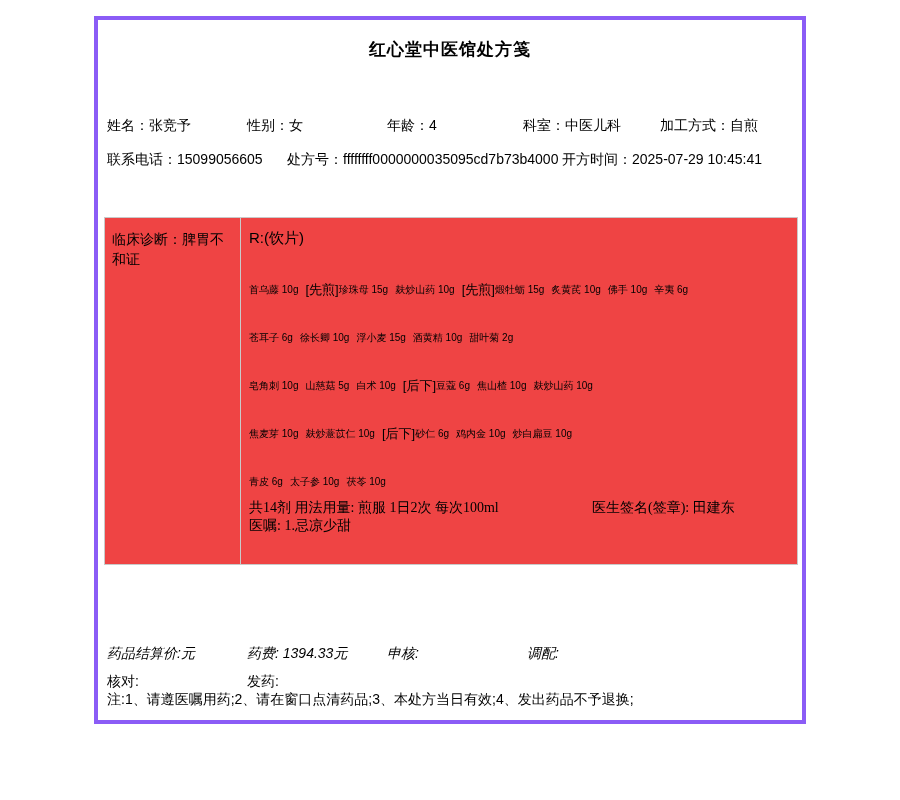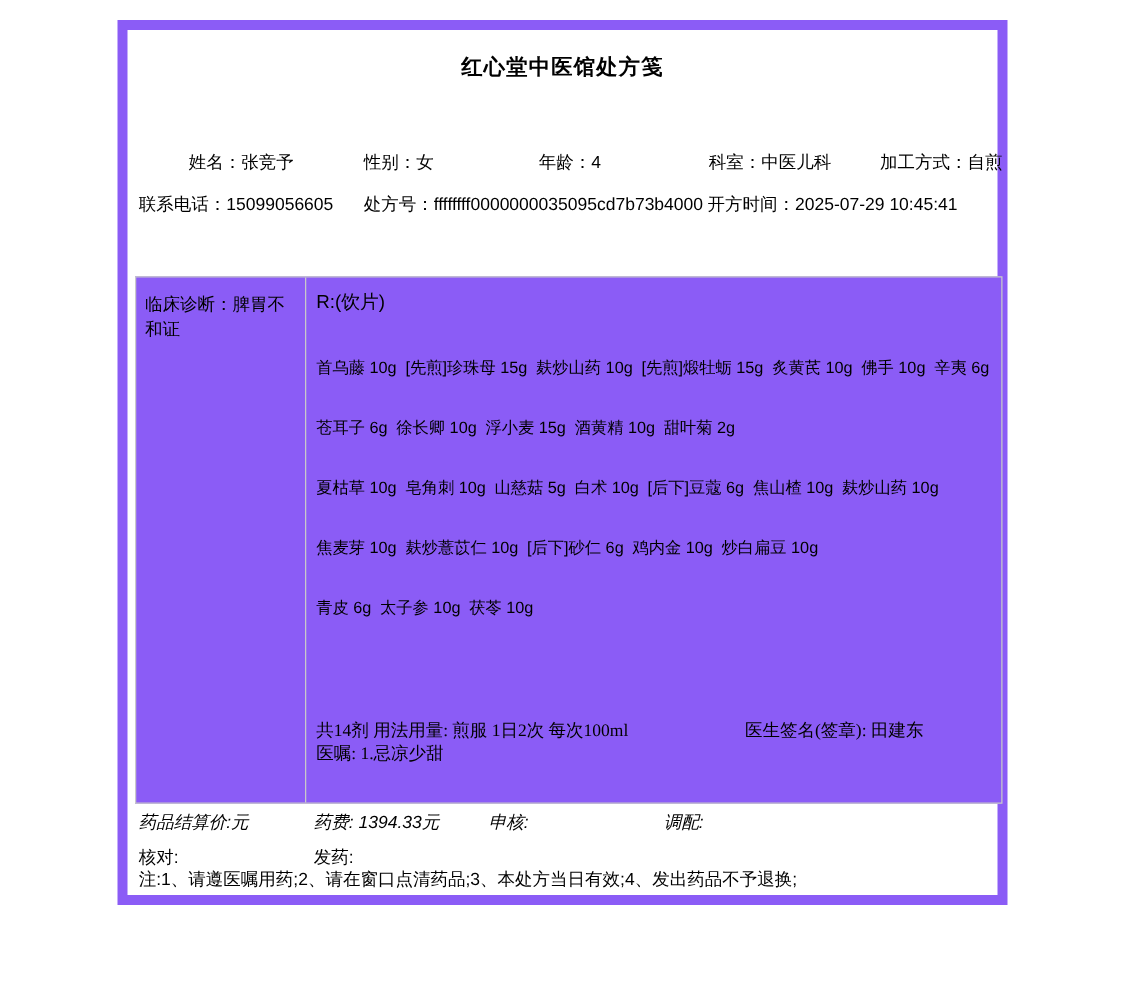--- a/index.html
+++ b/index.html
@@ -3,45 +3,45 @@
 <meta charset="utf-8">
 <style>
   html,body{margin:0;padding:0;}
   body{
     width:900px;height:800px;background:#ffffff;color:#000;
     font-family:"Liberation Sans","DejaVu Sans",sans-serif;
     position:relative;overflow:hidden;
   }
   .sheet{
     position:absolute;left:94px;top:16px;width:712px;height:708px;
-    border:8px solid #8b5cf6;box-sizing:border-box;background:#fff;
+    border:4px solid #8b5cf6;box-sizing:border-box;background:#fff;
   }
   .title{
     position:absolute;top:18px;left:0;width:100%;text-align:center;
     font-size:17px;font-weight:bold;letter-spacing:1px;
   }
   .abs-row{position:absolute;left:9px;right:9px;height:20px;font-size:14px;}
   .fld{position:absolute;top:0;white-space:nowrap;}
-  #info1{top:97px;margin-left:40px;}
+  #info1{top:97px;}
   #info2{top:131px;}
   .rx-box{
-    position:absolute;left:6px;top:197px;width:694px;height:422px;
-    border:1px solid #c9c9c9;box-sizing:border-box;display:flex;background:#8b5cf6;
+    position:absolute;left:6px;top:197px;width:694px;height:348px;
+    border:1px solid #c9c9c9;box-sizing:border-box;display:flex;background:#ef4444;
   }
   .rx-left{
     width:136px;box-sizing:border-box;border-right:1px solid #c9c9c9;
     padding:11px 7px;font-size:14px;line-height:20px;
   }
   .rx-right{flex:1;position:relative;padding:10px 8px;box-sizing:border-box;}
   .rx-header{font-size:15px;line-height:20px;}
   .herb-rows{margin-top:6px;}
   .herb-row{display:flex;align-items:flex-end;gap:7px;height:48px;white-space:nowrap;}
   .herb{display:flex;flex-direction:row;align-items:center;}
   .herb-label{font-size:13px;line-height:22px;height:22px;white-space:nowrap;}
-  .herb-name{font-size:13px;line-height:24px;white-space:nowrap;}
+  .herb-name{font-size:10px;line-height:24px;white-space:nowrap;}
   .rx-bottom{position:absolute;left:8px;right:8px;bottom:29px;font-size:14px;line-height:18px;font-family:Liberation Serif, serif;}
   .rx-summary-row{position:relative;}
   .doctor-sign{position:absolute;left:343px;top:0;white-space:nowrap;}
   #footer1{top:625px;font-style:italic;}
   #footer2{top:653px;}
   .note-row{position:absolute;left:9px;top:671px;font-size:14px;white-space:nowrap;}
 </style>
 </head>
 <body>
 
@@ -118,24 +118,20 @@
               <span class="herb-name">酒黄精 10g</span>
             </span>
             <span class="herb">
               <span class="herb-label"></span>
               <span class="herb-name">甜叶菊 2g</span>
             </span>
           </div>
           <div class="herb-row">
             <span class="herb">
               <span class="herb-label"></span>
-              <span class="herb-name">夏枯草 10g</span>
-            </span>
-            <span class="herb">
-              <span class="herb-label"></span>
               <span class="herb-name">皂角刺 10g</span>
             </span>
             <span class="herb">
               <span class="herb-label"></span>
               <span class="herb-name">山慈菇 5g</span>
             </span>
             <span class="herb">
               <span class="herb-label"></span>
               <span class="herb-name">白术 10g</span>
             </span>

